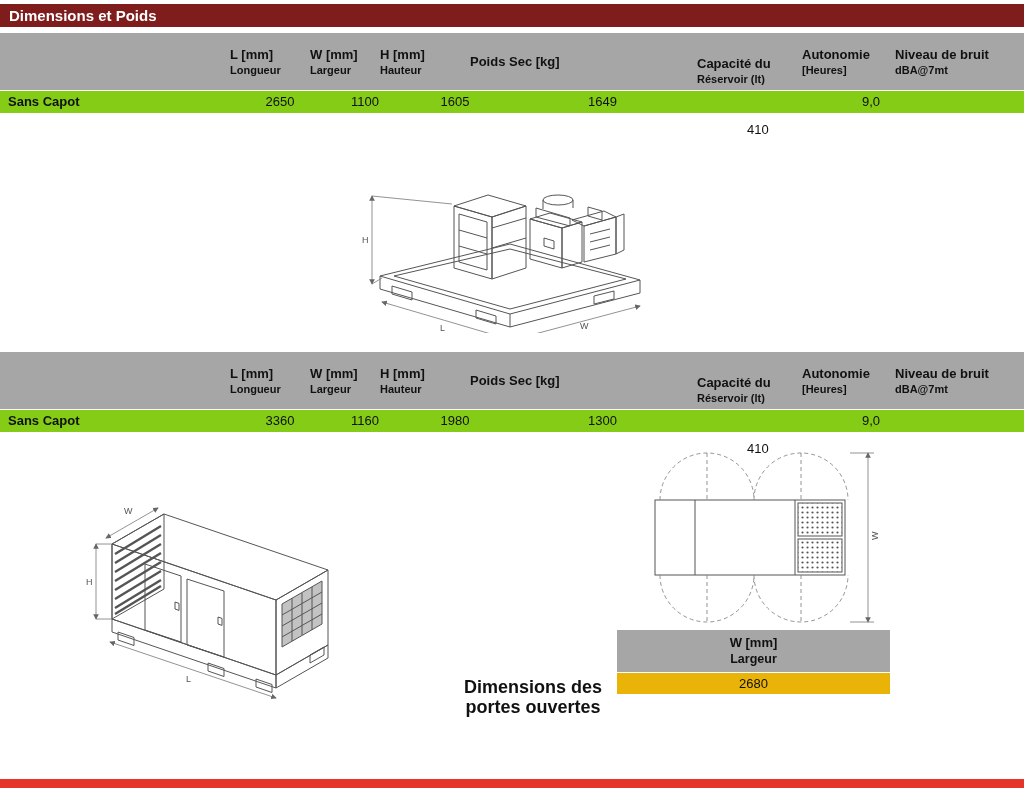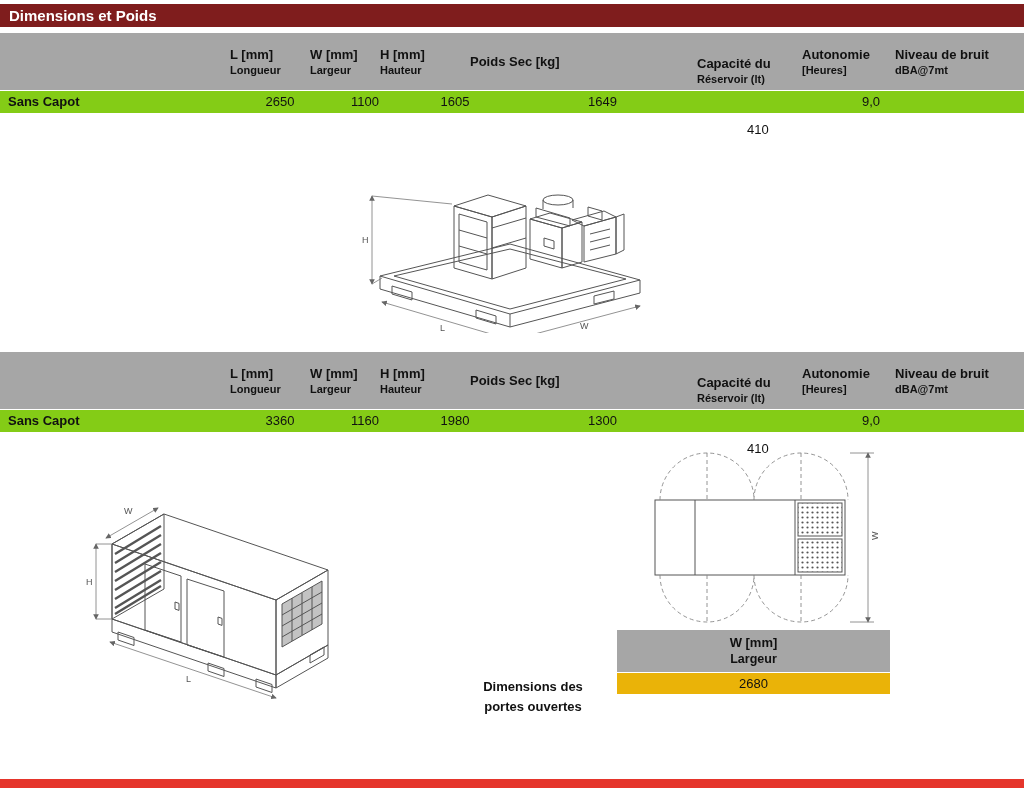--- a/index.html
+++ b/index.html
@@ -37,21 +37,21 @@
   .trow .c5 { text-align: left; padding-left: 12px; }
   .trow .c6 { text-align: right; padding-right: 8px; font-weight: bold; }
   .drawing { position: absolute; }
   .door-table { position: absolute; left: 617px; top: 630px; width: 273px; }
   .dt-head { background: #a6a6a6; text-align: center; font-weight: bold; padding: 4px 0 5px; }
   .dt-head .l1 { font-size: 13px; line-height: 17px; display: block; }
   .dt-head .l2 { font-size: 12.5px; line-height: 16px; display: block; }
   .dt-row { background: #eab308; text-align: center; font-size: 13px; line-height: 21px; height: 21px; margin-top: 1px; }
   .open-doors-caption {
     position: absolute; left: 450px; top: 677px; width: 166px;
-    text-align: center; font-weight: bold; font-size: 13px; line-height: 20px;
+    text-align: center; font-weight: bold; font-size: 18px; line-height: 20px;
   }
 </style>
 </head>
 <body>
 
 <div class="titlebar">
   <span>Dimensions et Poids</span>
 </div>
 
 <section class="dim-table" style="top:33px">

